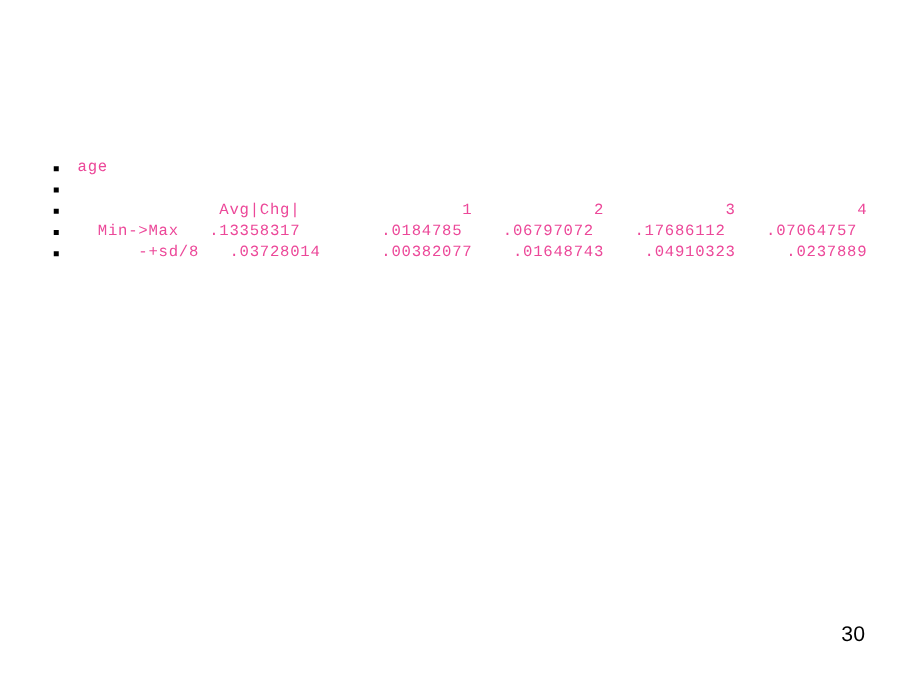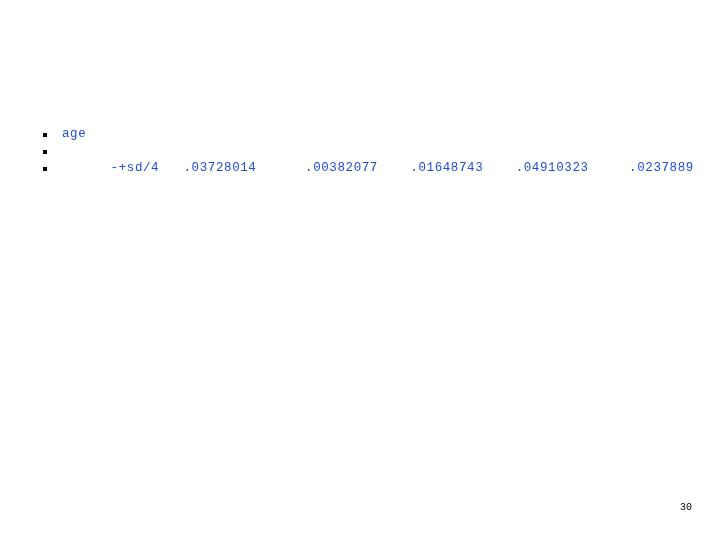--- a/index.html
+++ b/index.html
@@ -58,34 +58,34 @@
     height: 4px;
     background: #000000;
   }
 
   .line-text {
     font-family: "Liberation Mono", "DejaVu Sans Mono", monospace;
     font-size: 12.5px;
     line-height: 17px;
     letter-spacing: 0.6px;
     white-space: pre;
-    color: #1d4ed8;
+    color: #ec4899;
   }
 
   .line-text.empty {
     min-height: 17px;
   }
 
   
   #page-number {
     position: absolute;
     right: 28px;
     bottom: 24px;
-    font-family: Liberation Mono, monospace;
-    font-size: 10px;
+    font-family: Liberation Sans, sans-serif;
+    font-size: 17px;
     line-height: 16px;
     color: #000000;
   }
 </style>
 </head>
 <body>
 
 <div id="slide">
 
   <div id="output-block">
@@ -97,28 +97,40 @@
       <span class="line-text">age</span>
     </div>
 
     <div class="out-line">
       <span class="bullet-cell">
         <span class="bullet-square"></span>
       </span>
       <span class="line-text empty"></span>
     </div>
 
+    <div class="out-line">
+      <span class="bullet-cell">
+        <span class="bullet-square"></span>
+      </span>
+      <span class="line-text">              Avg|Chg|                1            2            3            4</span>
+    </div>
 
+    <div class="out-line">
+      <span class="bullet-cell">
+        <span class="bullet-square"></span>
+      </span>
+      <span class="line-text">  Min-&gt;Max   .13358317        .0184785    .06797072    .17686112    .07064757</span>
+    </div>
 
 
     <div class="out-line">
       <span class="bullet-cell">
         <span class="bullet-square"></span>
       </span>
-      <span class="line-text">      -+sd/4   .03728014      .00382077    .01648743    .04910323     .0237889</span>
+      <span class="line-text">      -+sd/8   .03728014      .00382077    .01648743    .04910323     .0237889</span>
     </div>
 
 
   </div>
 
   <div id="page-number">30</div>
 
 </div>
 
 </body></html>

